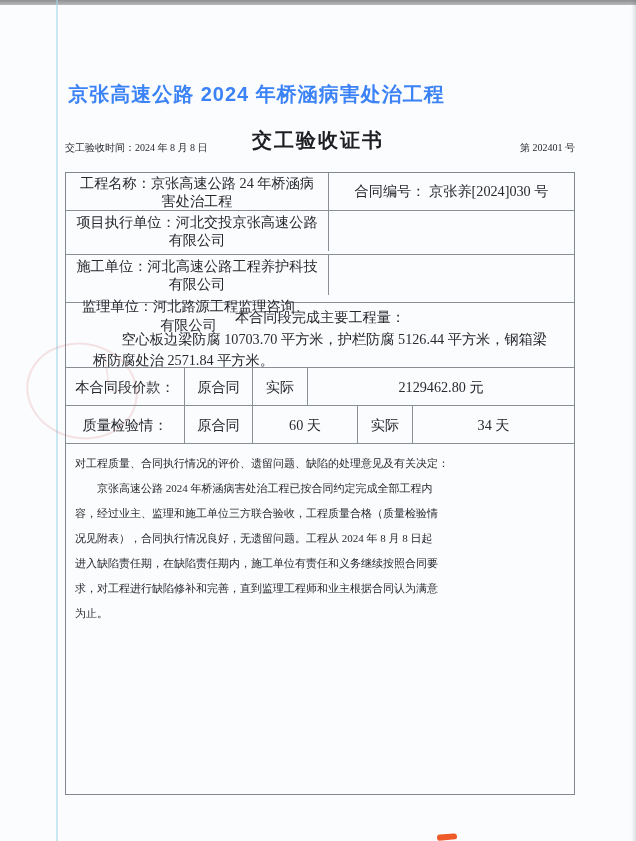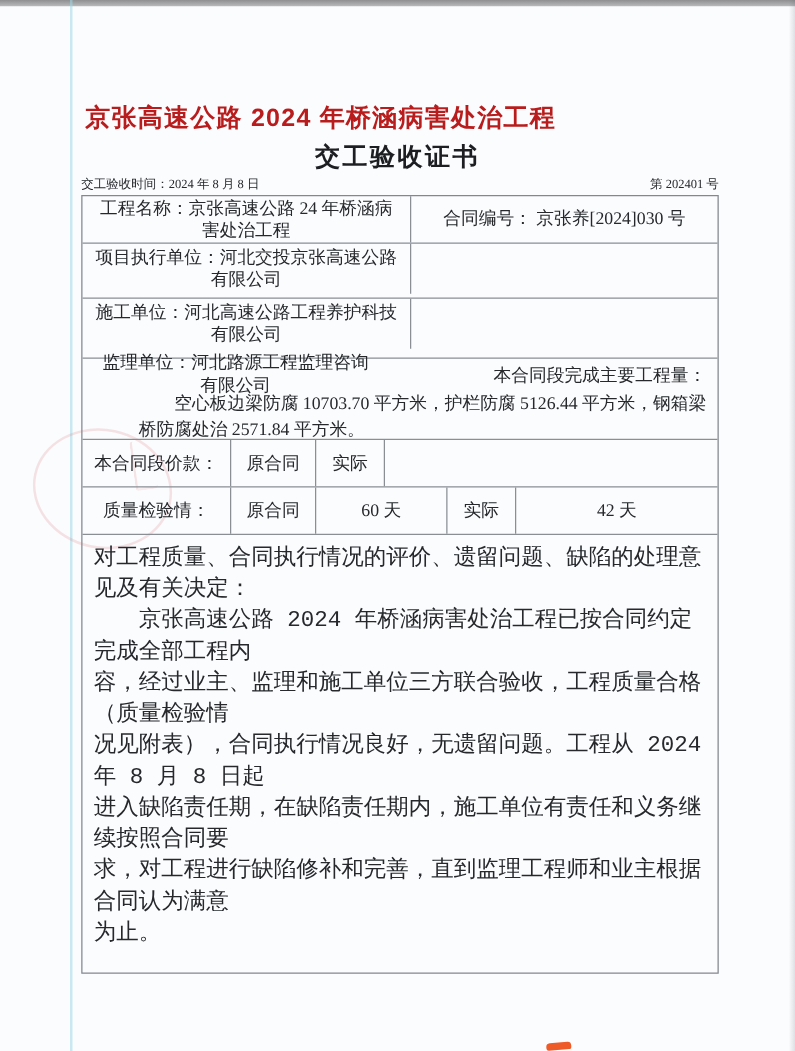--- a/index.html
+++ b/index.html
@@ -47,70 +47,70 @@
     position: absolute; left: 437px; top: 834px; width: 20px; height: 6px;
     background: #ee5a28;
     border-radius: 3px 3px 2px 2px;
     transform: rotate(-5deg);
   }
   
   .title-1 {
     position: absolute; top: 81px; left: 0; width: 513px;
     text-align: center;
     font-family: "Liberation Sans", "DejaVu Sans", sans-serif;
-    font-size: 20px; font-weight: bold; color: #b91c1c;
+    font-size: 20px; font-weight: bold; color: #3b82f6;
     letter-spacing: 1px;
   }
   .title-2 {
-    position: absolute; top: 112px; left: 0; width: 636px;
+    position: absolute; top: 127px; left: 0; width: 636px;
     text-align: center;
     font-family: "Liberation Sans", "DejaVu Sans", sans-serif;
     font-size: 20px; font-weight: bold; color: #1d1e22;
     letter-spacing: 2px;
   }
   .info-line {
     position: absolute; top: 138px; left: 65px; width: 510px; height: 20px;
     font-size: 10px; line-height: 20px;
     display: flex; justify-content: space-between;
   }
   
   .doc-table {
-    position: absolute; left: 65px; top: 156px; width: 510px; height: 623px;
+    position: absolute; left: 65px; top: 172px; width: 510px; height: 623px;
     border: 1.5px solid #83878f;
     display: flex; flex-direction: column;
     font-size: 14.2px;
     background: transparent;
   }
   .t-row { display: flex; border-bottom: 1px solid #8a8e95; }
   .t-row:last-child { border-bottom: none; }
   .t-cell {
     display: flex; align-items: center; justify-content: center;
     text-align: center;
     white-space: pre-line;
     line-height: 18px;
     padding: 2px 6px;
   }
   .cell-divider { border-right: 1px solid #8a8e95; }
   .row-two-col .t-cell.left  { width: 263px; }
   .row-two-col .t-cell.right { width: 245px; flex: 1; line-height: 19px; }
   .row-quantities {
-    flex-direction: column; align-items: flex-end;
+    flex-direction: column; align-items: center;
     padding: 4px 9px; line-height: 21.5px;
   }
   .row-quantities .q-title { text-align: left; }
   .row-quantities .q-body  { text-align: left; text-indent: 2em; white-space: pre-line; }
   .row-five-col .t-cell.c1 { width: 119px; }
   .row-five-col .t-cell.c2 { width: 68px; }
   .row-five-col .t-cell.c3 { width: 105px; }
   .row-five-col .t-cell.c4 { width: 55px; }
   .row-five-col .t-cell.c5 { flex: 1; }
   .row-evaluation {
     flex: 1; flex-direction: column; align-items: stretch;
     padding: 7px 9px 0 9px;
-    line-height: 25px; font-size: 18px; font-family: Liberation Mono, monospace;
+    line-height: 25px; font-size: 11px;
   }
   .row-evaluation .e-title { text-align: left; }
   .row-evaluation .e-body  { text-align: left; text-indent: 2em; white-space: pre-line; }
 </style>
 </head>
 <body>
 
 <div class="paper">
 
   <div class="scan-top-bar"></div>
@@ -152,28 +152,29 @@
     <div class="t-row row-quantities" style="height:65px;">
       <div class="q-title">本合同段完成主要工程量：</div>
       <div class="q-body">空心板边梁防腐 10703.70 平方米，护栏防腐 5126.44 平方米，钢箱梁
 桥防腐处治 2571.84 平方米。</div>
     </div>
 
     <div class="t-row row-five-col" style="height:38px;">
       <div class="t-cell c1 cell-divider">本合同段价款：</div>
       <div class="t-cell c2 cell-divider">原合同</div>
       <div class="t-cell c4 cell-divider">实际</div>
+      <div class="t-cell c5">2129462.80 元</div>
     </div>
 
     <div class="t-row row-five-col" style="height:38px;">
       <div class="t-cell c1 cell-divider">质量检验情：</div>
       <div class="t-cell c2 cell-divider">原合同</div>
       <div class="t-cell c3 cell-divider">60 天</div>
       <div class="t-cell c4 cell-divider">实际</div>
-      <div class="t-cell c5">42 天</div>
+      <div class="t-cell c5">34 天</div>
     </div>
 
     <div class="t-row row-evaluation">
       <div class="e-title">对工程质量、合同执行情况的评价、遗留问题、缺陷的处理意见及有关决定：</div>
       <div class="e-body">京张高速公路 2024 年桥涵病害处治工程已按合同约定完成全部工程内
 容，经过业主、监理和施工单位三方联合验收，工程质量合格（质量检验情
 况见附表），合同执行情况良好，无遗留问题。工程从 2024 年 8 月 8 日起
 进入缺陷责任期，在缺陷责任期内，施工单位有责任和义务继续按照合同要
 求，对工程进行缺陷修补和完善，直到监理工程师和业主根据合同认为满意
 为止。</div>

